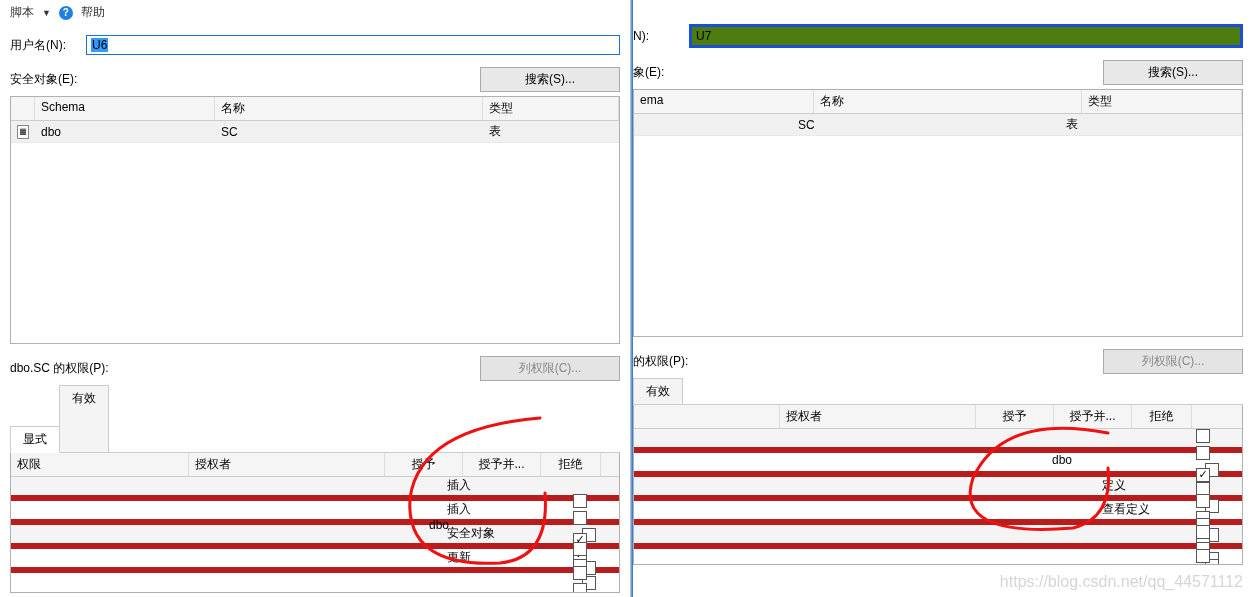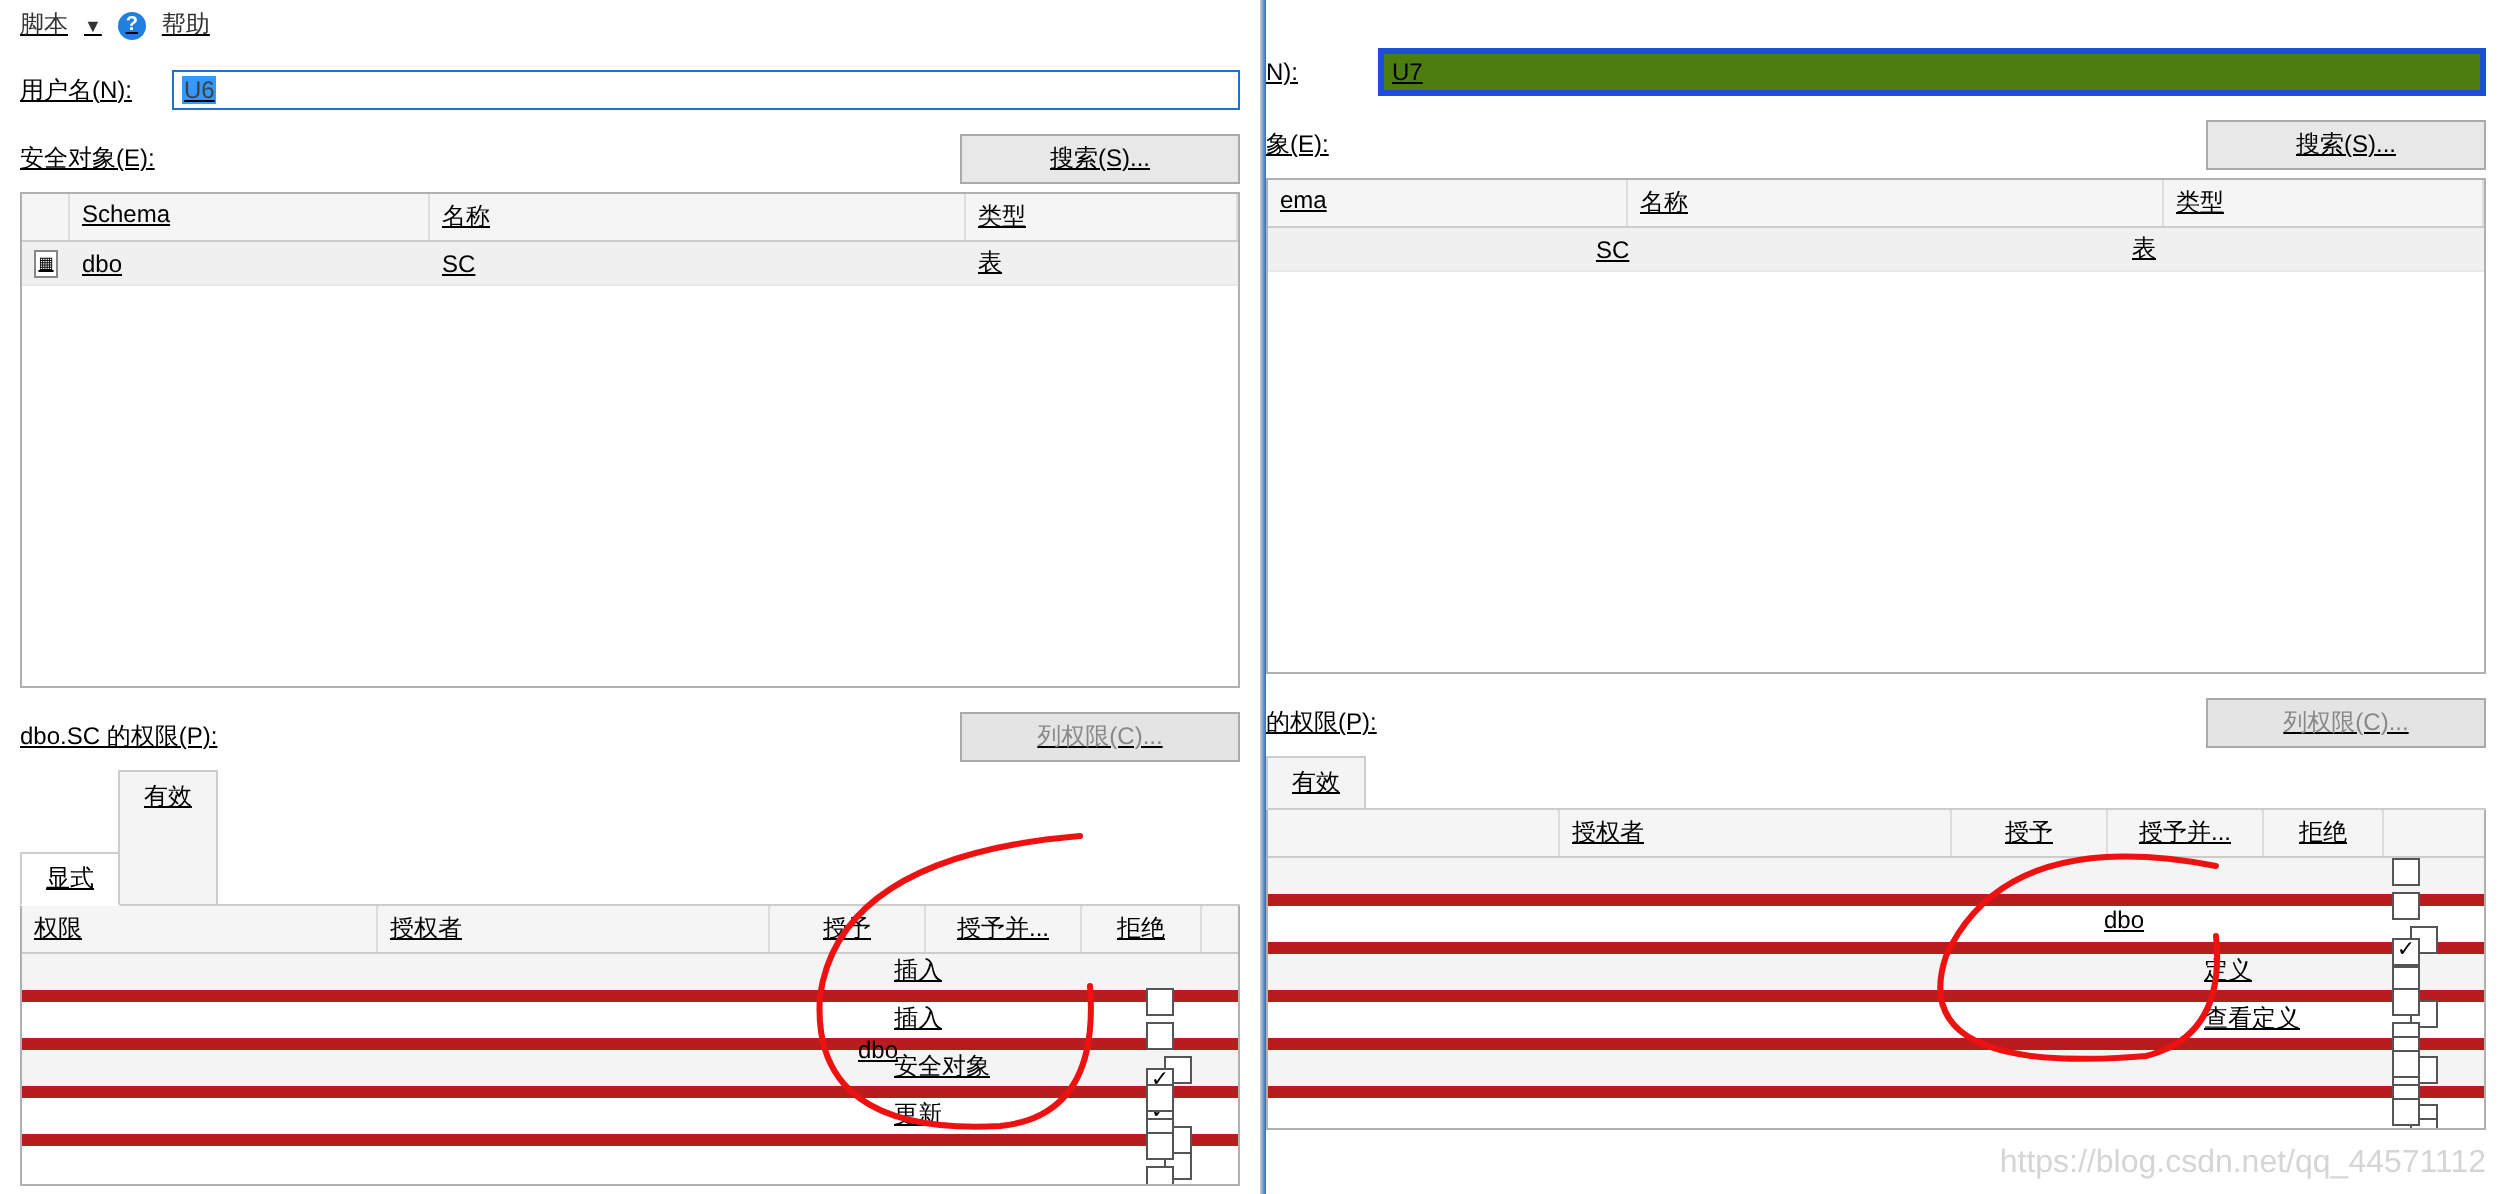--- a/index.html
+++ b/index.html
@@ -9,21 +9,20 @@
       background: #fff;
       width: 1253px;
       height: 597px;
       overflow: hidden;
       position: relative;
     }
     .container {
       display: flex;
       width: 100%;
       height: 100%;
-      text-decoration: underline;
     }
     .panel {
       flex: 1;
       display: flex;
       flex-direction: column;
       padding: 4px 10px;
       position: relative;
     }
     .panel-separator {
       width: 3px;
@@ -67,21 +66,21 @@
       font-size: 12px;
       font-family: inherit;
       background: #fff;
     }
     .text-input.readonly {
       border: 3px solid #1d4ed8;
       background: #4d7c0f;
     }
     .text-input .selected {
       background: #3399ff;
-      color: #404040;
+      color: #000000;
       padding: 0 1px;
     }
     .securables-row {
       display: flex;
       align-items: center;
       justify-content: space-between;
       margin: 4px 0;
     }
     .btn {
       padding: 3px 14px;

